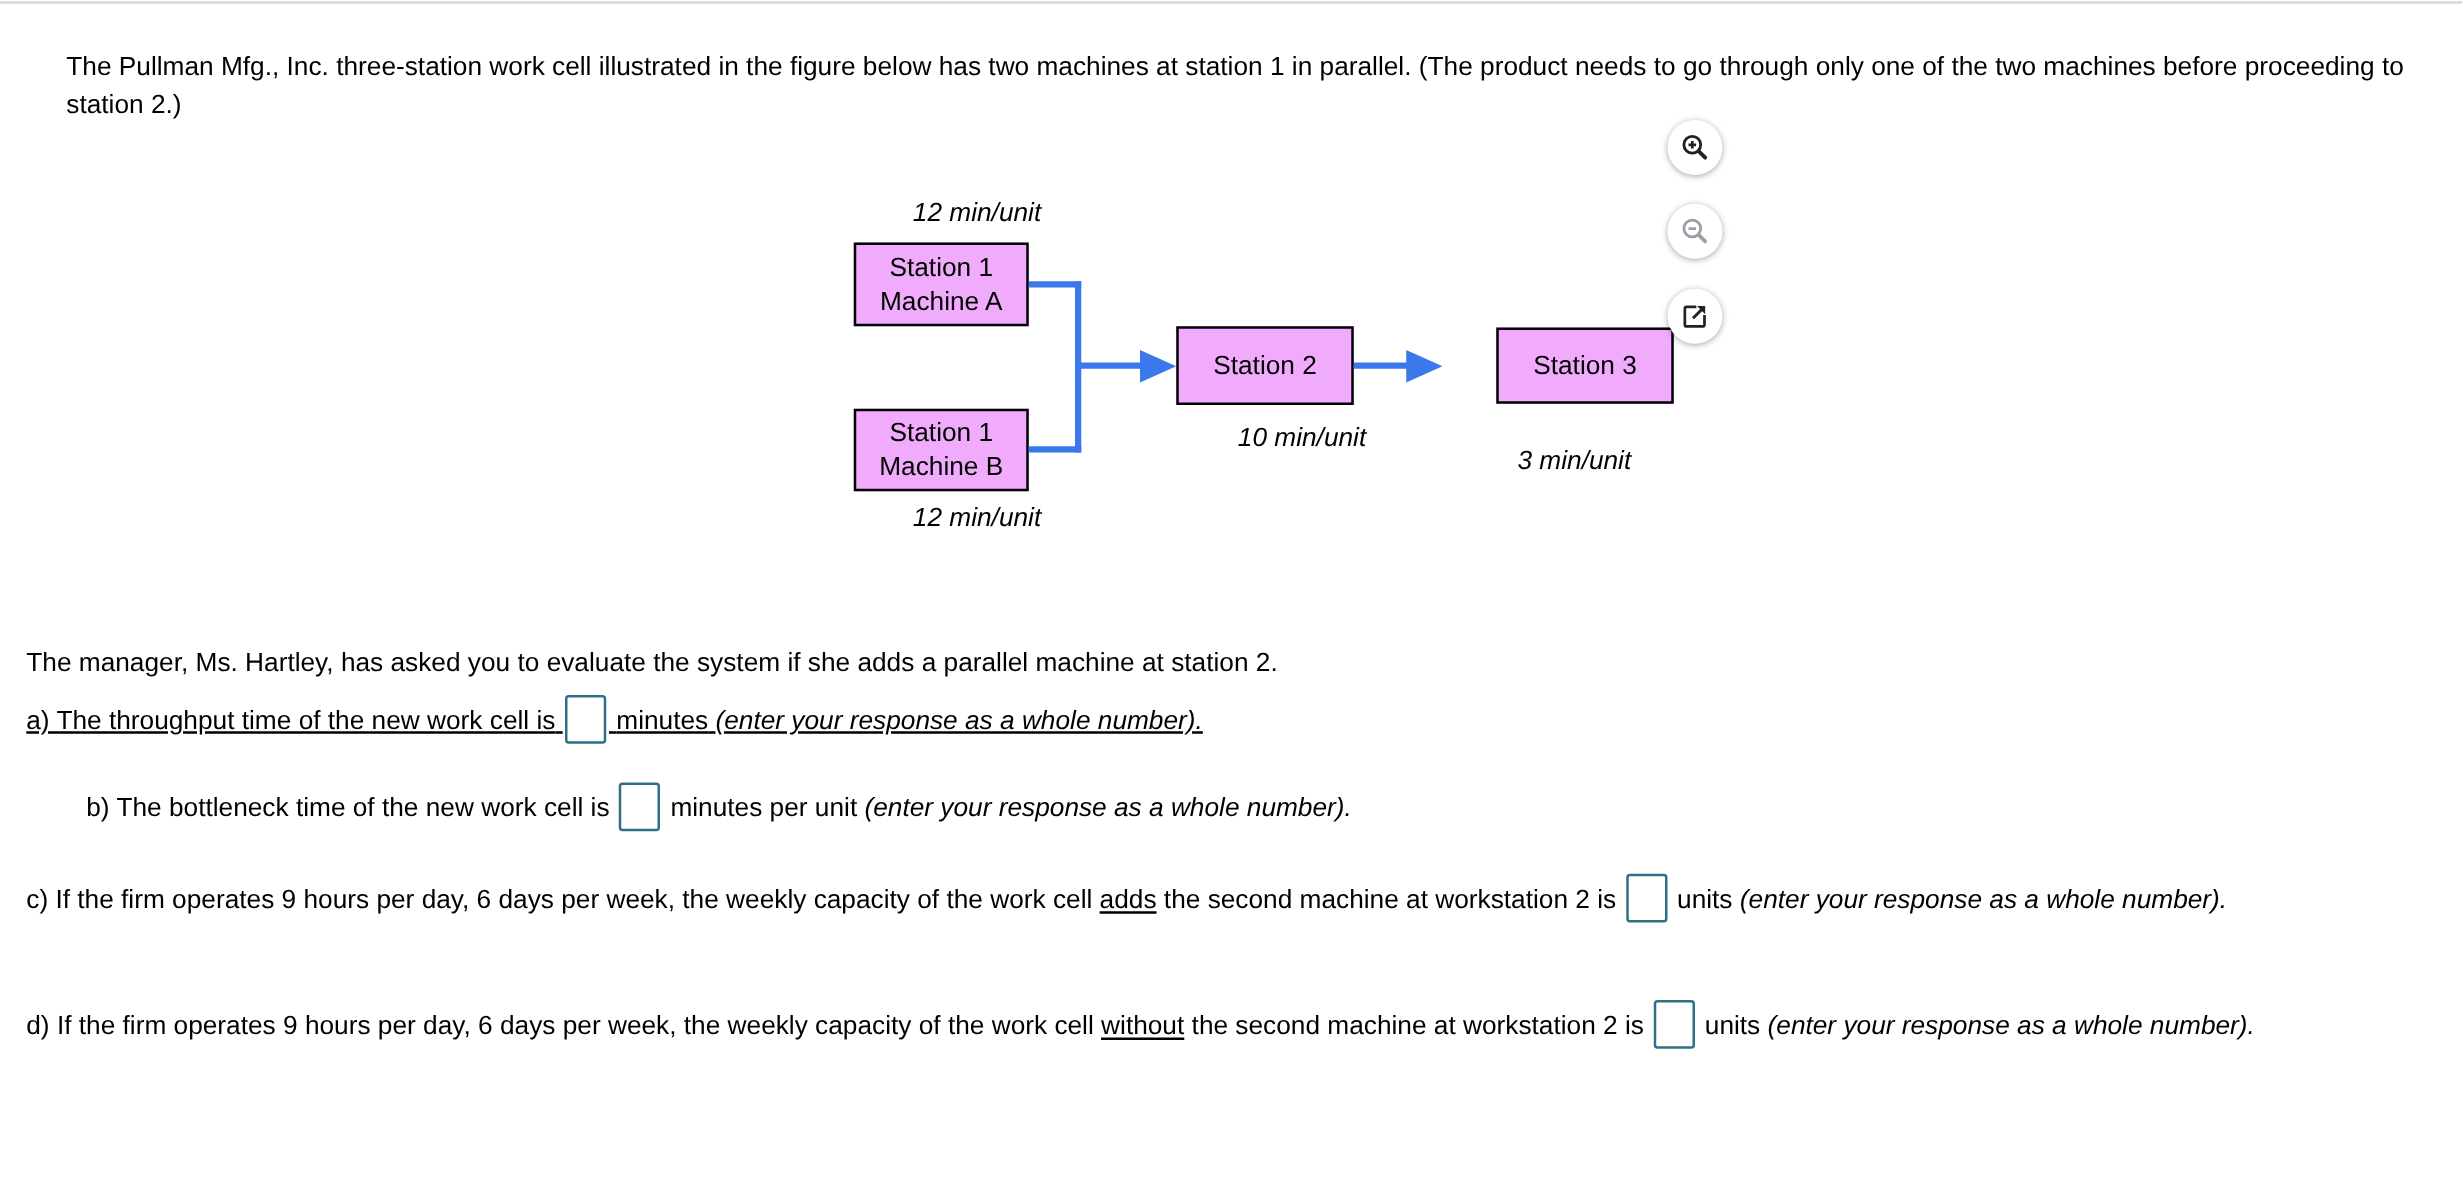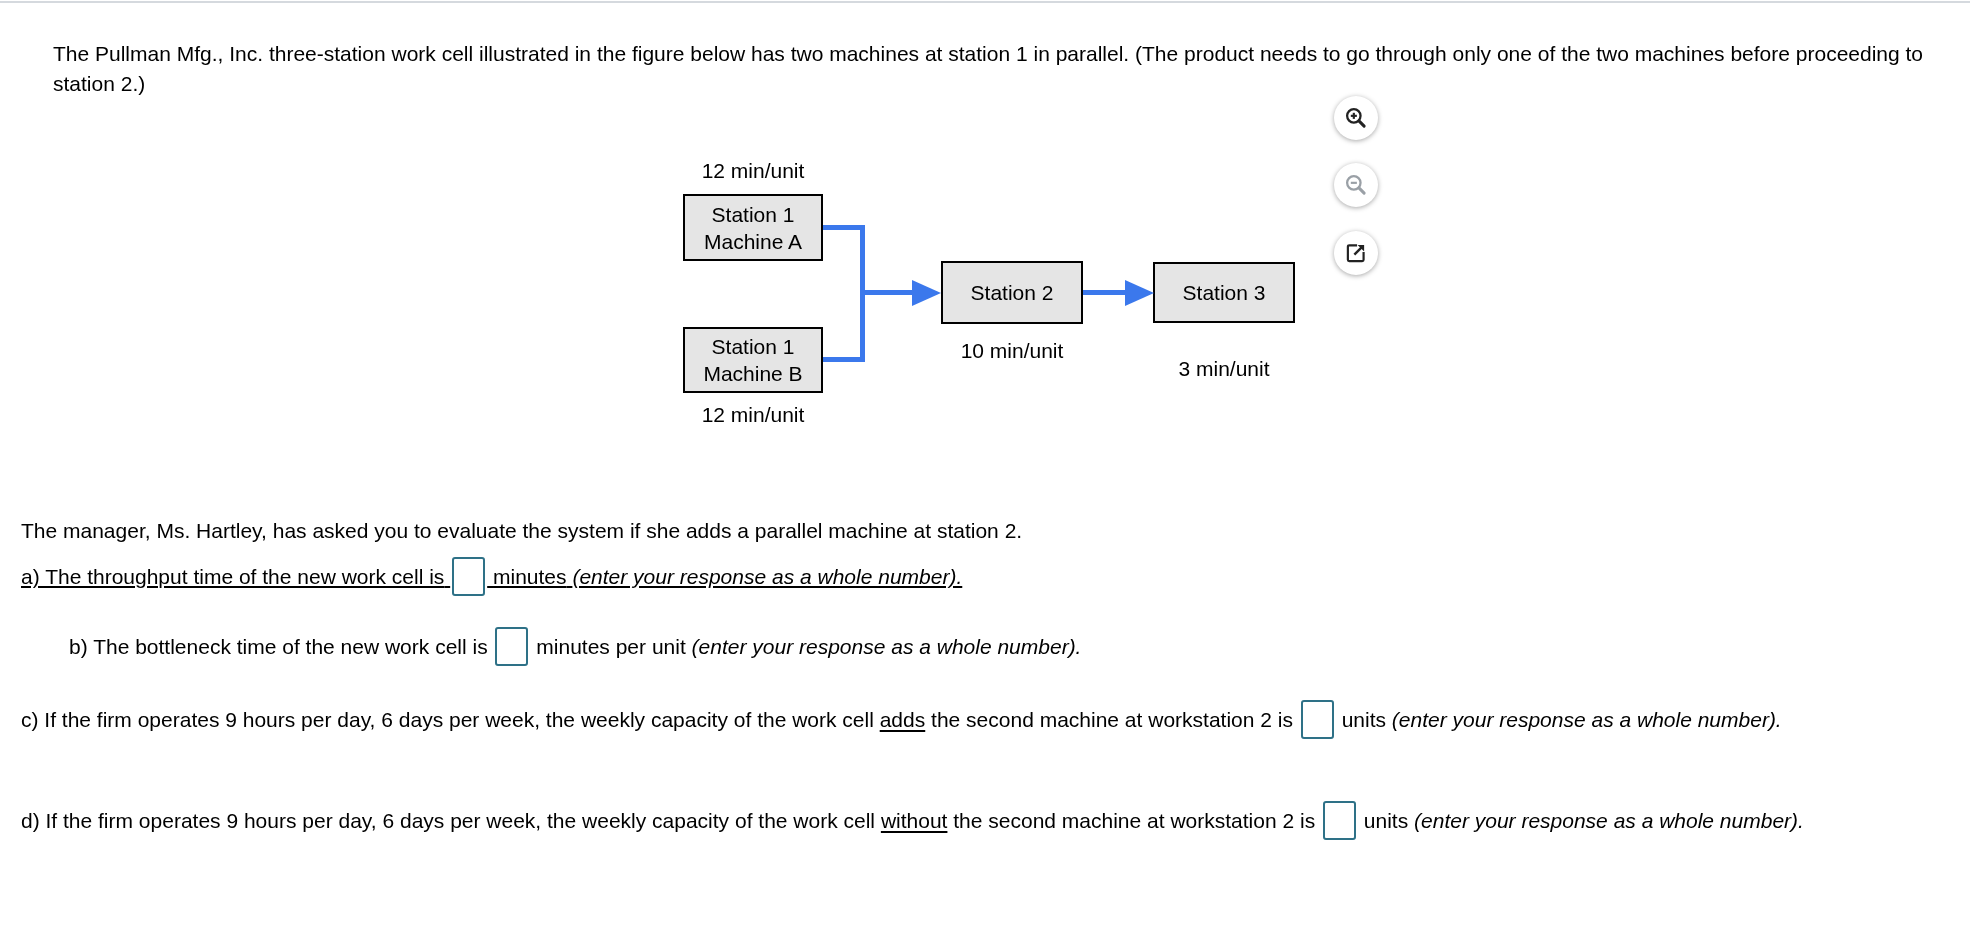--- a/index.html
+++ b/index.html
@@ -10,29 +10,29 @@
     font-size:21px;color:#000;
     overflow:hidden;
   }
   .top-divider{position:absolute;top:1px;left:0;width:100%;height:2px;background:#d5d9de;}
   .intro{position:absolute;top:18px;left:21px;width:1925px;line-height:30px;margin-left:32px;}
   .manager{position:absolute;top:497px;left:21px;width:1925px;line-height:26px;}
 
   
   .fbox{
     position:absolute;box-sizing:border-box;
-    border:2.5px solid #000;background:#e5e5e5;
+    border:2.5px solid #000;background:#f0abfc;
     display:flex;flex-direction:column;align-items:center;justify-content:center;
     text-align:center;line-height:27px;
   }
   #box-s1a{left:683px;top:194px;width:140px;height:67px;}
   #box-s1b{left:683px;top:327px;width:140px;height:66px;}
   #box-s2 {left:941px;top:261px;width:142px;height:63px;}
-  #box-s3 {left:1153px;top:262px;width:142px;height:61px;}
-  .rate{position:absolute;text-align:center;line-height:28px;}
+  #box-s3 {left:1197px;top:262px;width:142px;height:61px;}
+  .rate{position:absolute;text-align:right;line-height:28px;font-style:italic;}
   #rate-top   {left:673px;top:157px;width:160px;}
   #rate-bottom{left:673px;top:401px;width:160px;}
   #rate-s2    {left:931px;top:337px;width:162px;}
   #rate-s3    {left:1143px;top:336px;width:162px;margin-top:19px;}
 
   .hline,.vline{position:absolute;background:#3b78ec;}
   #stub-a{left:823px;top:225px;width:42px;height:5px;}
   #stub-b{left:823px;top:357px;width:42px;height:5px;}
   #vline {left:860px;top:225px;width:5px;height:137px;}
   #shaft-mid{left:862px;top:290px;width:52px;height:5px;}

